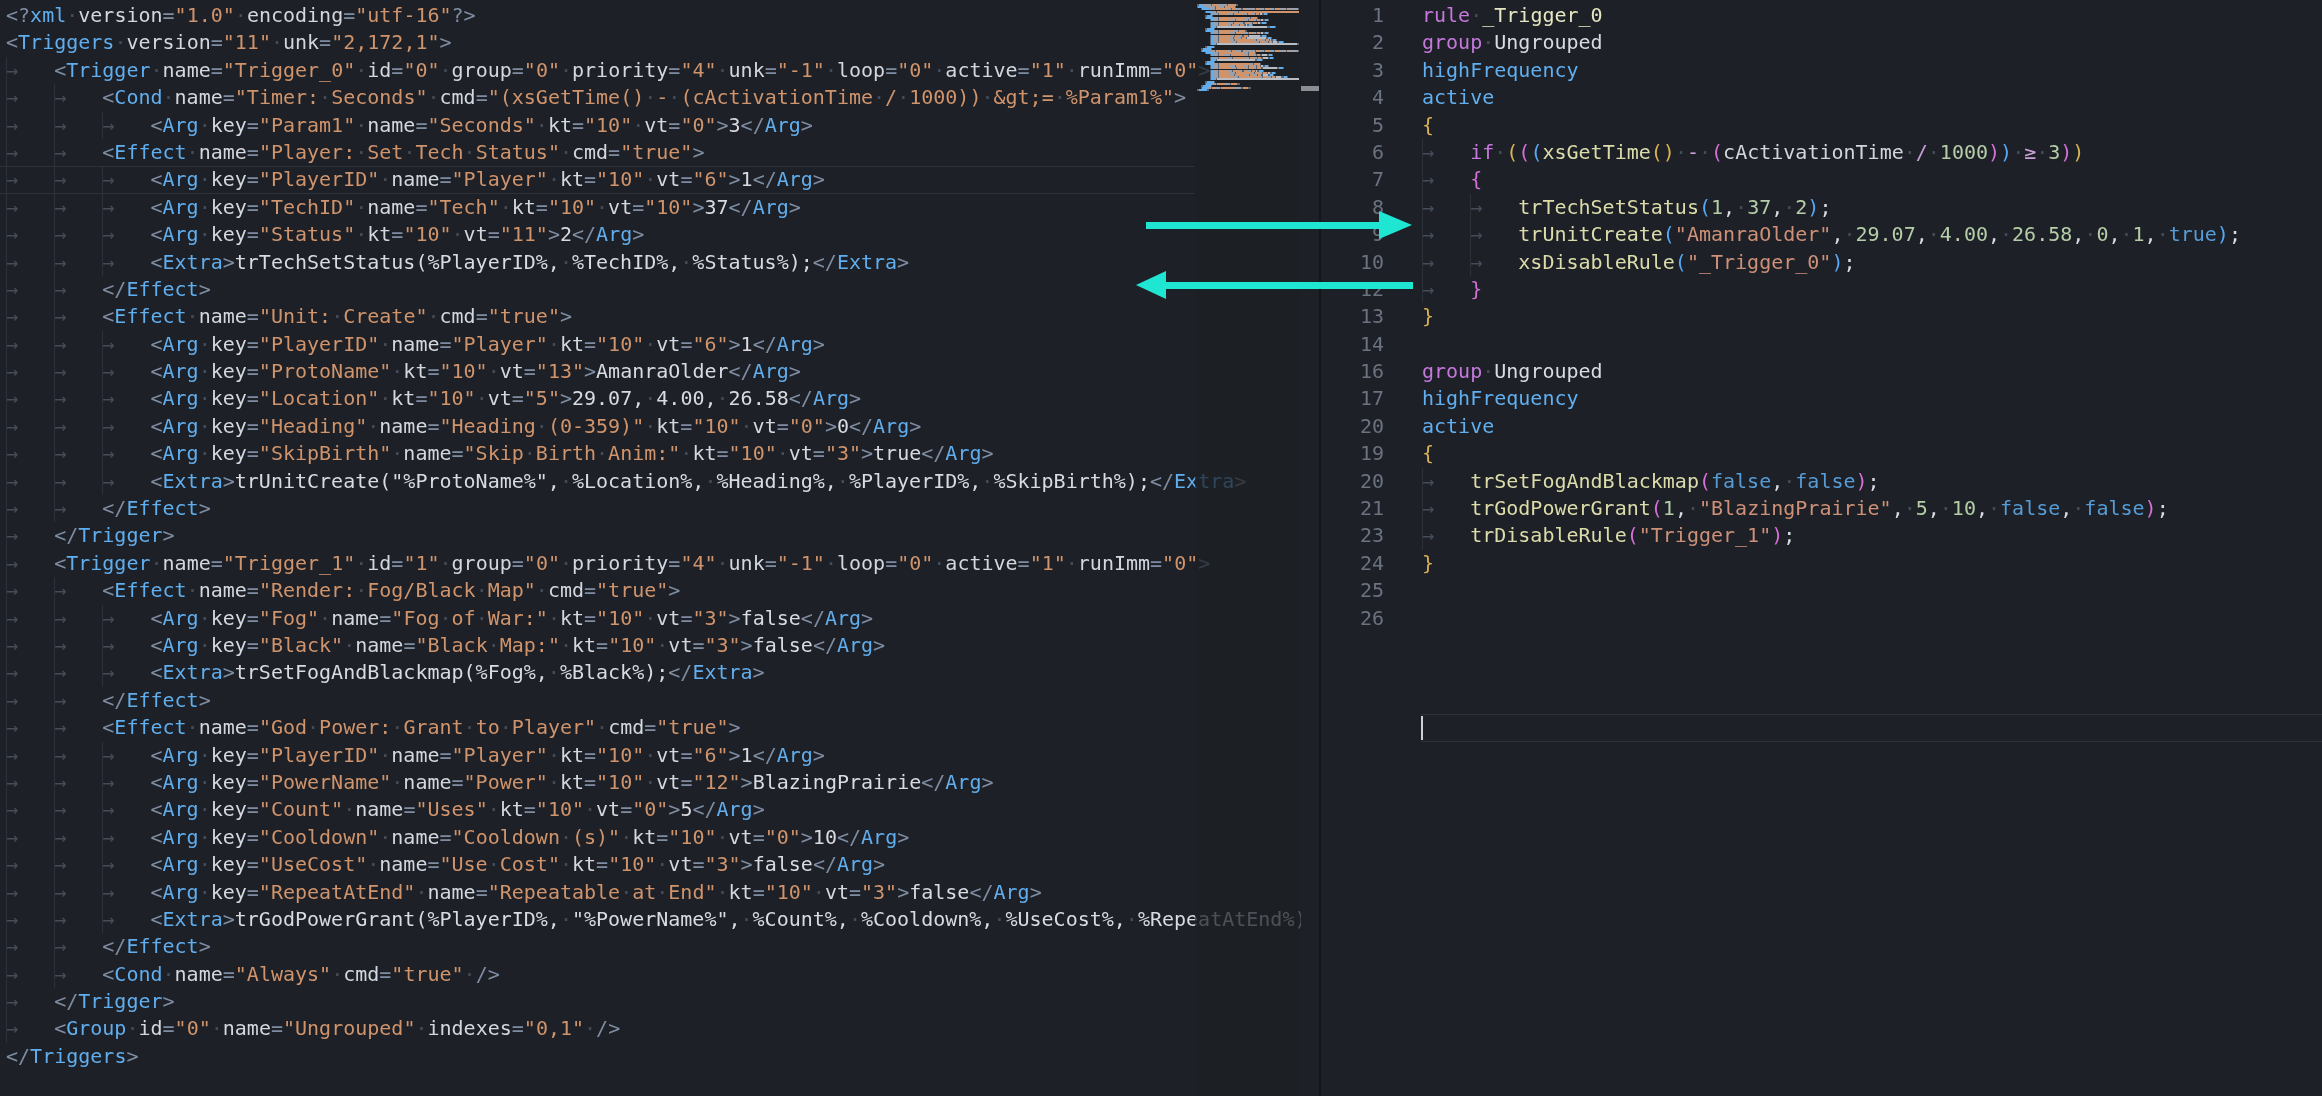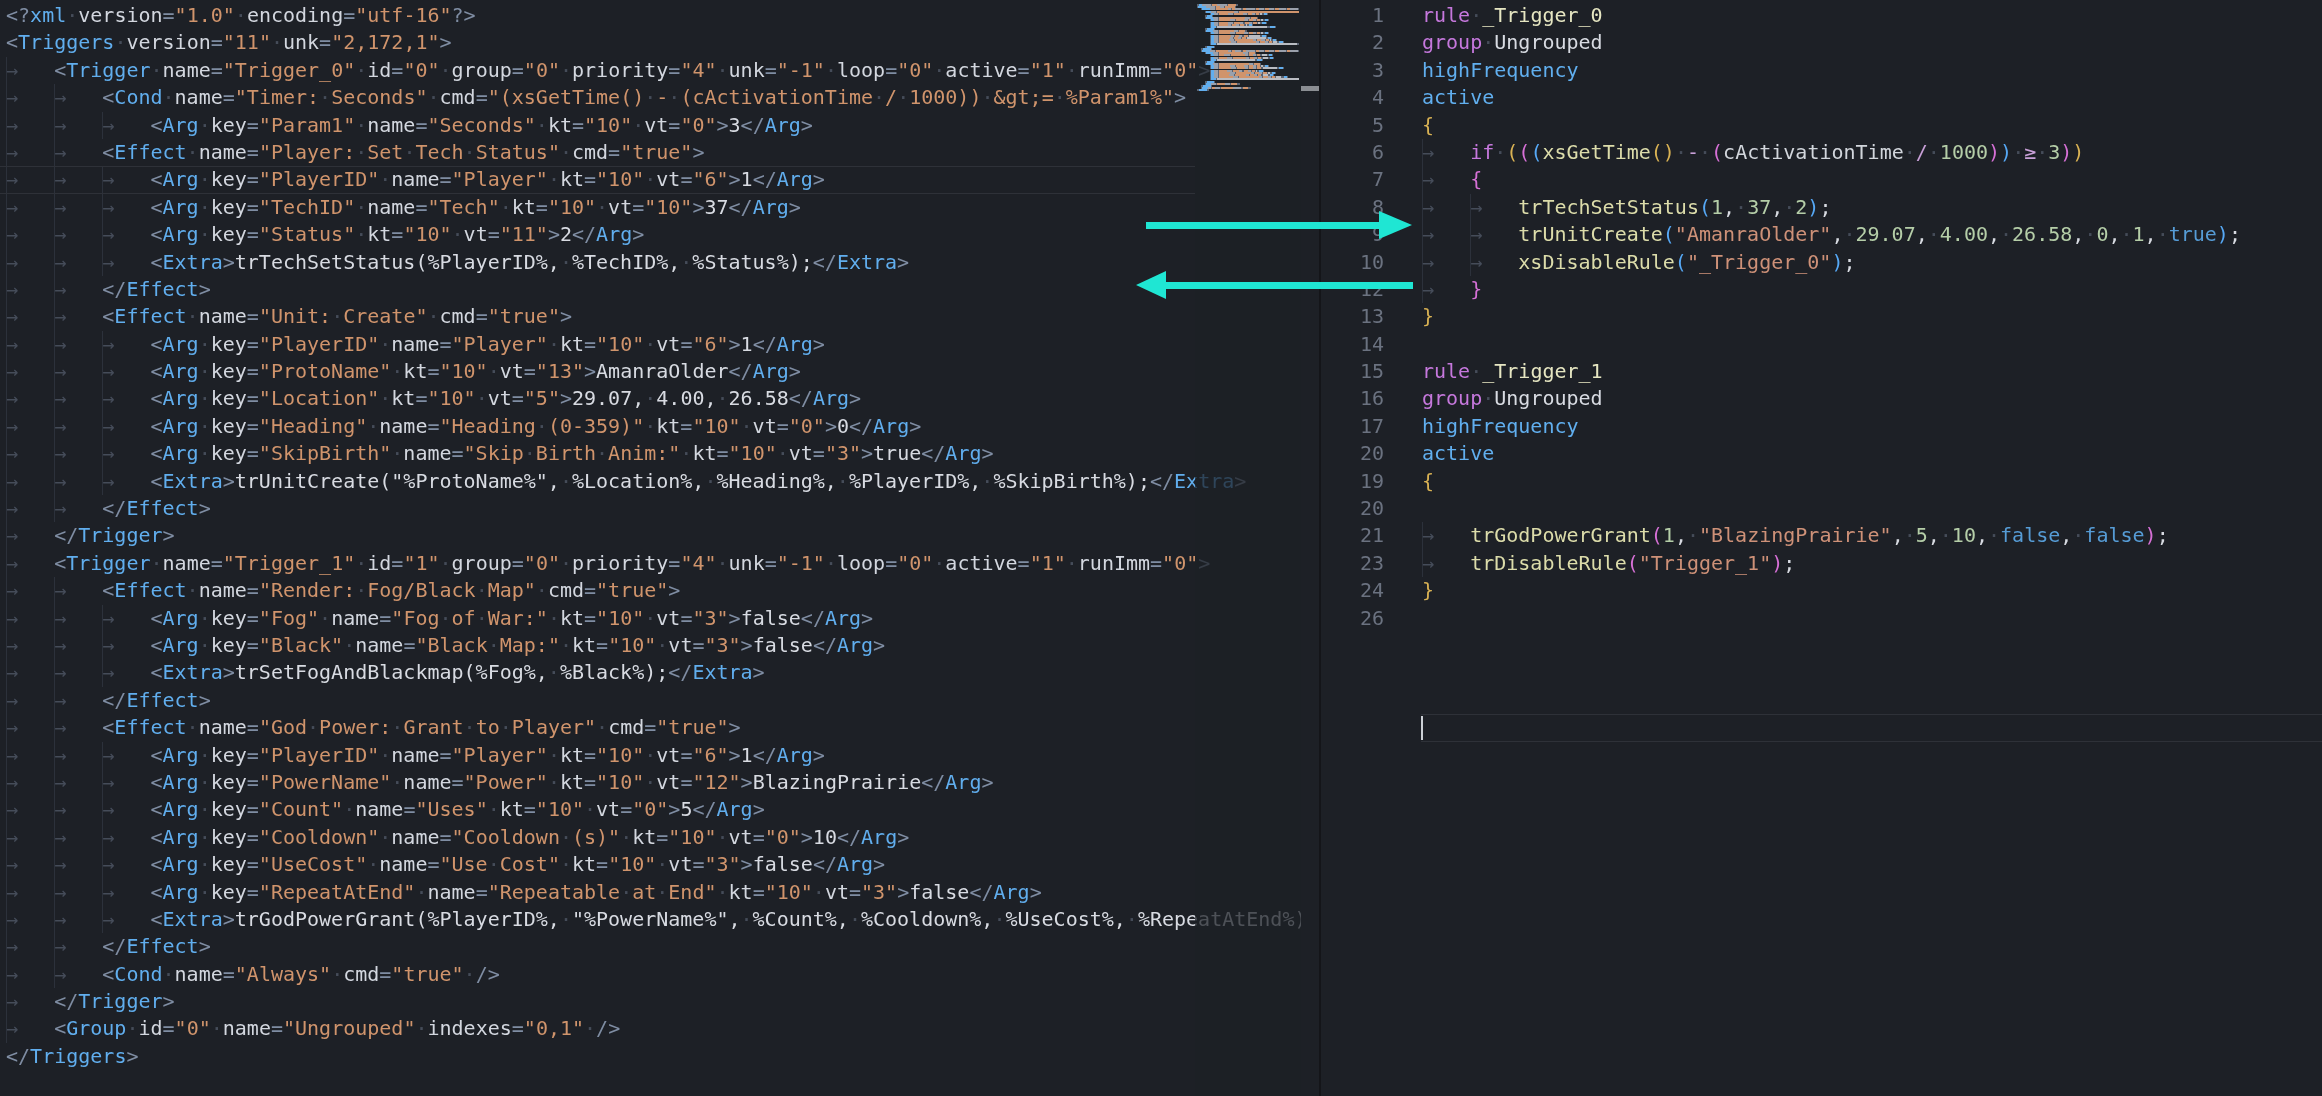--- a/index.html
+++ b/index.html
@@ -148,29 +148,29 @@
       <div class="rrow"><div class="lnum">4</div><div><span class="tk bl">active</span></div></div>
       <div class="rrow"><div class="lnum">5</div><div><span class="tk b1">{</span></div></div>
       <div class="rrow"><div class="lnum">6</div><div><span class="tab">→&nbsp;&nbsp;&nbsp;</span><span class="tk kw">if</span><span class="tk b1"><span class="ws">·</span>(</span><span class="tk b2">(</span><span class="tk b3">(</span><span class="tk fn">xsGetTime</span><span class="tk b1">(</span><span class="tk b1">)</span><span class="tk op"><span class="ws">·</span>-<span class="ws">·</span></span><span class="tk b2">(</span><span class="tk va">cActivationTime</span><span class="tk op"><span class="ws">·</span>/<span class="ws">·</span></span><span class="tk nu">1000</span><span class="tk b2">)</span><span class="tk b3">)</span><span class="tk op"><span class="ws">·</span>≥<span class="ws">·</span></span><span class="tk nu">3</span><span class="tk b2">)</span><span class="tk b1">)</span></div></div>
       <div class="rrow"><div class="lnum">7</div><div><span class="tab">→&nbsp;&nbsp;&nbsp;</span><span class="tk b2">{</span></div></div>
       <div class="rrow"><div class="lnum">8</div><div><span class="tab">→&nbsp;&nbsp;&nbsp;</span><span class="tab">→&nbsp;&nbsp;&nbsp;</span><span class="tk fn">trTechSetStatus</span><span class="tk b3">(</span><span class="tk nu">1</span><span class="tk tx">,<span class="ws">·</span></span><span class="tk nu">37</span><span class="tk tx">,<span class="ws">·</span></span><span class="tk nu">2</span><span class="tk b3">)</span><span class="tk tx">;</span></div></div>
       <div class="rrow"><div class="lnum">9</div><div><span class="tab">→&nbsp;&nbsp;&nbsp;</span><span class="tab">→&nbsp;&nbsp;&nbsp;</span><span class="tk fn">trUnitCreate</span><span class="tk b3">(</span><span class="tk ss">"AmanraOlder"</span><span class="tk tx">,<span class="ws">·</span></span><span class="tk nu">29.07</span><span class="tk tx">,<span class="ws">·</span></span><span class="tk nu">4.00</span><span class="tk tx">,<span class="ws">·</span></span><span class="tk nu">26.58</span><span class="tk tx">,<span class="ws">·</span></span><span class="tk nu">0</span><span class="tk tx">,<span class="ws">·</span></span><span class="tk nu">1</span><span class="tk tx">,<span class="ws">·</span></span><span class="tk bo">true</span><span class="tk b3">)</span><span class="tk tx">;</span></div></div>
       <div class="rrow"><div class="lnum">10</div><div><span class="tab">→&nbsp;&nbsp;&nbsp;</span><span class="tab">→&nbsp;&nbsp;&nbsp;</span><span class="tk fn">xsDisableRule</span><span class="tk b3">(</span><span class="tk ss">"_Trigger_0"</span><span class="tk b3">)</span><span class="tk tx">;</span></div></div>
       <div class="rrow"><div class="lnum">12</div><div><span class="tab">→&nbsp;&nbsp;&nbsp;</span><span class="tk b2">}</span></div></div>
       <div class="rrow"><div class="lnum">13</div><div><span class="tk b1">}</span></div></div>
       <div class="rrow"><div class="lnum">14</div><div>&nbsp;</div></div>
-      <div class="rrow"><div class="lnum">15</div><div><span class="tk kw">rule</span><span class="tk rn"><span class="ws">·</span>_Trigger_1</span></div></div>
       <div class="rrow"><div class="lnum">16</div><div><span class="tk kw">group</span><span class="tk tx"><span class="ws">·</span>Ungrouped</span></div></div>
       <div class="rrow"><div class="lnum">17</div><div><span class="tk bl">highFrequency</span></div></div>
       <div class="rrow"><div class="lnum">20</div><div><span class="tk bl">active</span></div></div>
       <div class="rrow"><div class="lnum">19</div><div><span class="tk b1">{</span></div></div>
-      <div class="rrow"><div class="lnum">20</div></div>
+      <div class="rrow"><div class="lnum">20</div><div><span class="tab">→&nbsp;&nbsp;&nbsp;</span><span class="tk fn">trSetFogAndBlackmap</span><span class="tk b2">(</span><span class="tk bo">false</span><span class="tk tx">,<span class="ws">·</span></span><span class="tk bo">false</span><span class="tk b2">)</span><span class="tk tx">;</span></div></div>
       <div class="rrow"><div class="lnum">21</div><div><span class="tab">→&nbsp;&nbsp;&nbsp;</span><span class="tk fn">trGodPowerGrant</span><span class="tk b2">(</span><span class="tk nu">1</span><span class="tk tx">,<span class="ws">·</span></span><span class="tk ss">"BlazingPrairie"</span><span class="tk tx">,<span class="ws">·</span></span><span class="tk nu">5</span><span class="tk tx">,<span class="ws">·</span></span><span class="tk nu">10</span><span class="tk tx">,<span class="ws">·</span></span><span class="tk bo">false</span><span class="tk tx">,<span class="ws">·</span></span><span class="tk bo">false</span><span class="tk b2">)</span><span class="tk tx">;</span></div></div>
       <div class="rrow"><div class="lnum">23</div><div><span class="tab">→&nbsp;&nbsp;&nbsp;</span><span class="tk fn">trDisableRule</span><span class="tk b2">(</span><span class="tk ss">"Trigger_1"</span><span class="tk b2">)</span><span class="tk tx">;</span></div></div>
       <div class="rrow"><div class="lnum">24</div><div><span class="tk b1">}</span></div></div>
+      <div class="rrow"><div class="lnum">25</div><div>&nbsp;</div></div>
       <div class="rrow"><div class="lnum">26</div><div>&nbsp;</div></div>
     </div>
 
   <div class="dec" id="lh-right-top"></div>
   <div class="dec" id="lh-right-bot"></div>
   <div class="dec" id="cursor"></div>
 
   <div id="arrows">
       <div class="arrow-body" style="left: 1146px; top: 221.5px; width: 233px; height: 7px; background: rgb(31, 230, 211);"></div>
       <div class="arrow-head" style="left: 1379px; top: 211px; border-left: 33px solid rgb(31, 230, 211); border-top: 14px solid transparent; border-bottom: 14px solid transparent;"></div>

